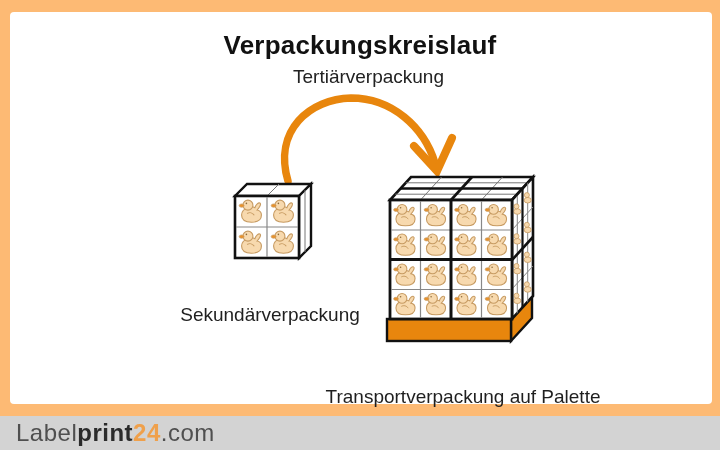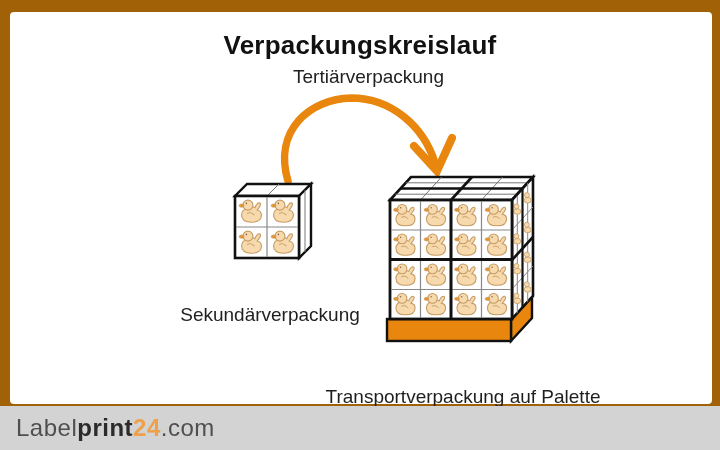--- a/index.html
+++ b/index.html
@@ -2,21 +2,21 @@
 <html><head>
 <meta charset="utf-8">
 <style>
   * { margin: 0; padding: 0; box-sizing: border-box; }
   html, body { width: 720px; height: 450px; }
   body { font-family: "Liberation Sans", sans-serif; }
 
   .frame {
     position: relative;
     width: 720px; height: 450px;
-    background: #a16207;
+    background: #fdba74;
     overflow: hidden;
   }
   .canvas {
     position: absolute;
     left: 10px; top: 12px; right: 8px; bottom: 46px;
     background: #ffffff;
     border-radius: 4px;
   }
   .title {
     position: absolute;
@@ -56,21 +56,21 @@
     font-size: 19px;
     color: #1f1f1f;
     text-align: center;
     line-height: 27px;
     white-space: nowrap;
     margin-top: 39px;
   }
   .footer {
     position: absolute;
     left: 0; right: 0; bottom: 0;
-    height: 44px;
+    height: 34px;
     background: #D3D3D3;
     display: flex;
     align-items: center;
     padding-left: 16px;
   }
   .logo {
     font-size: 24px;
     letter-spacing: 0.5px;
     white-space: nowrap;
   }

